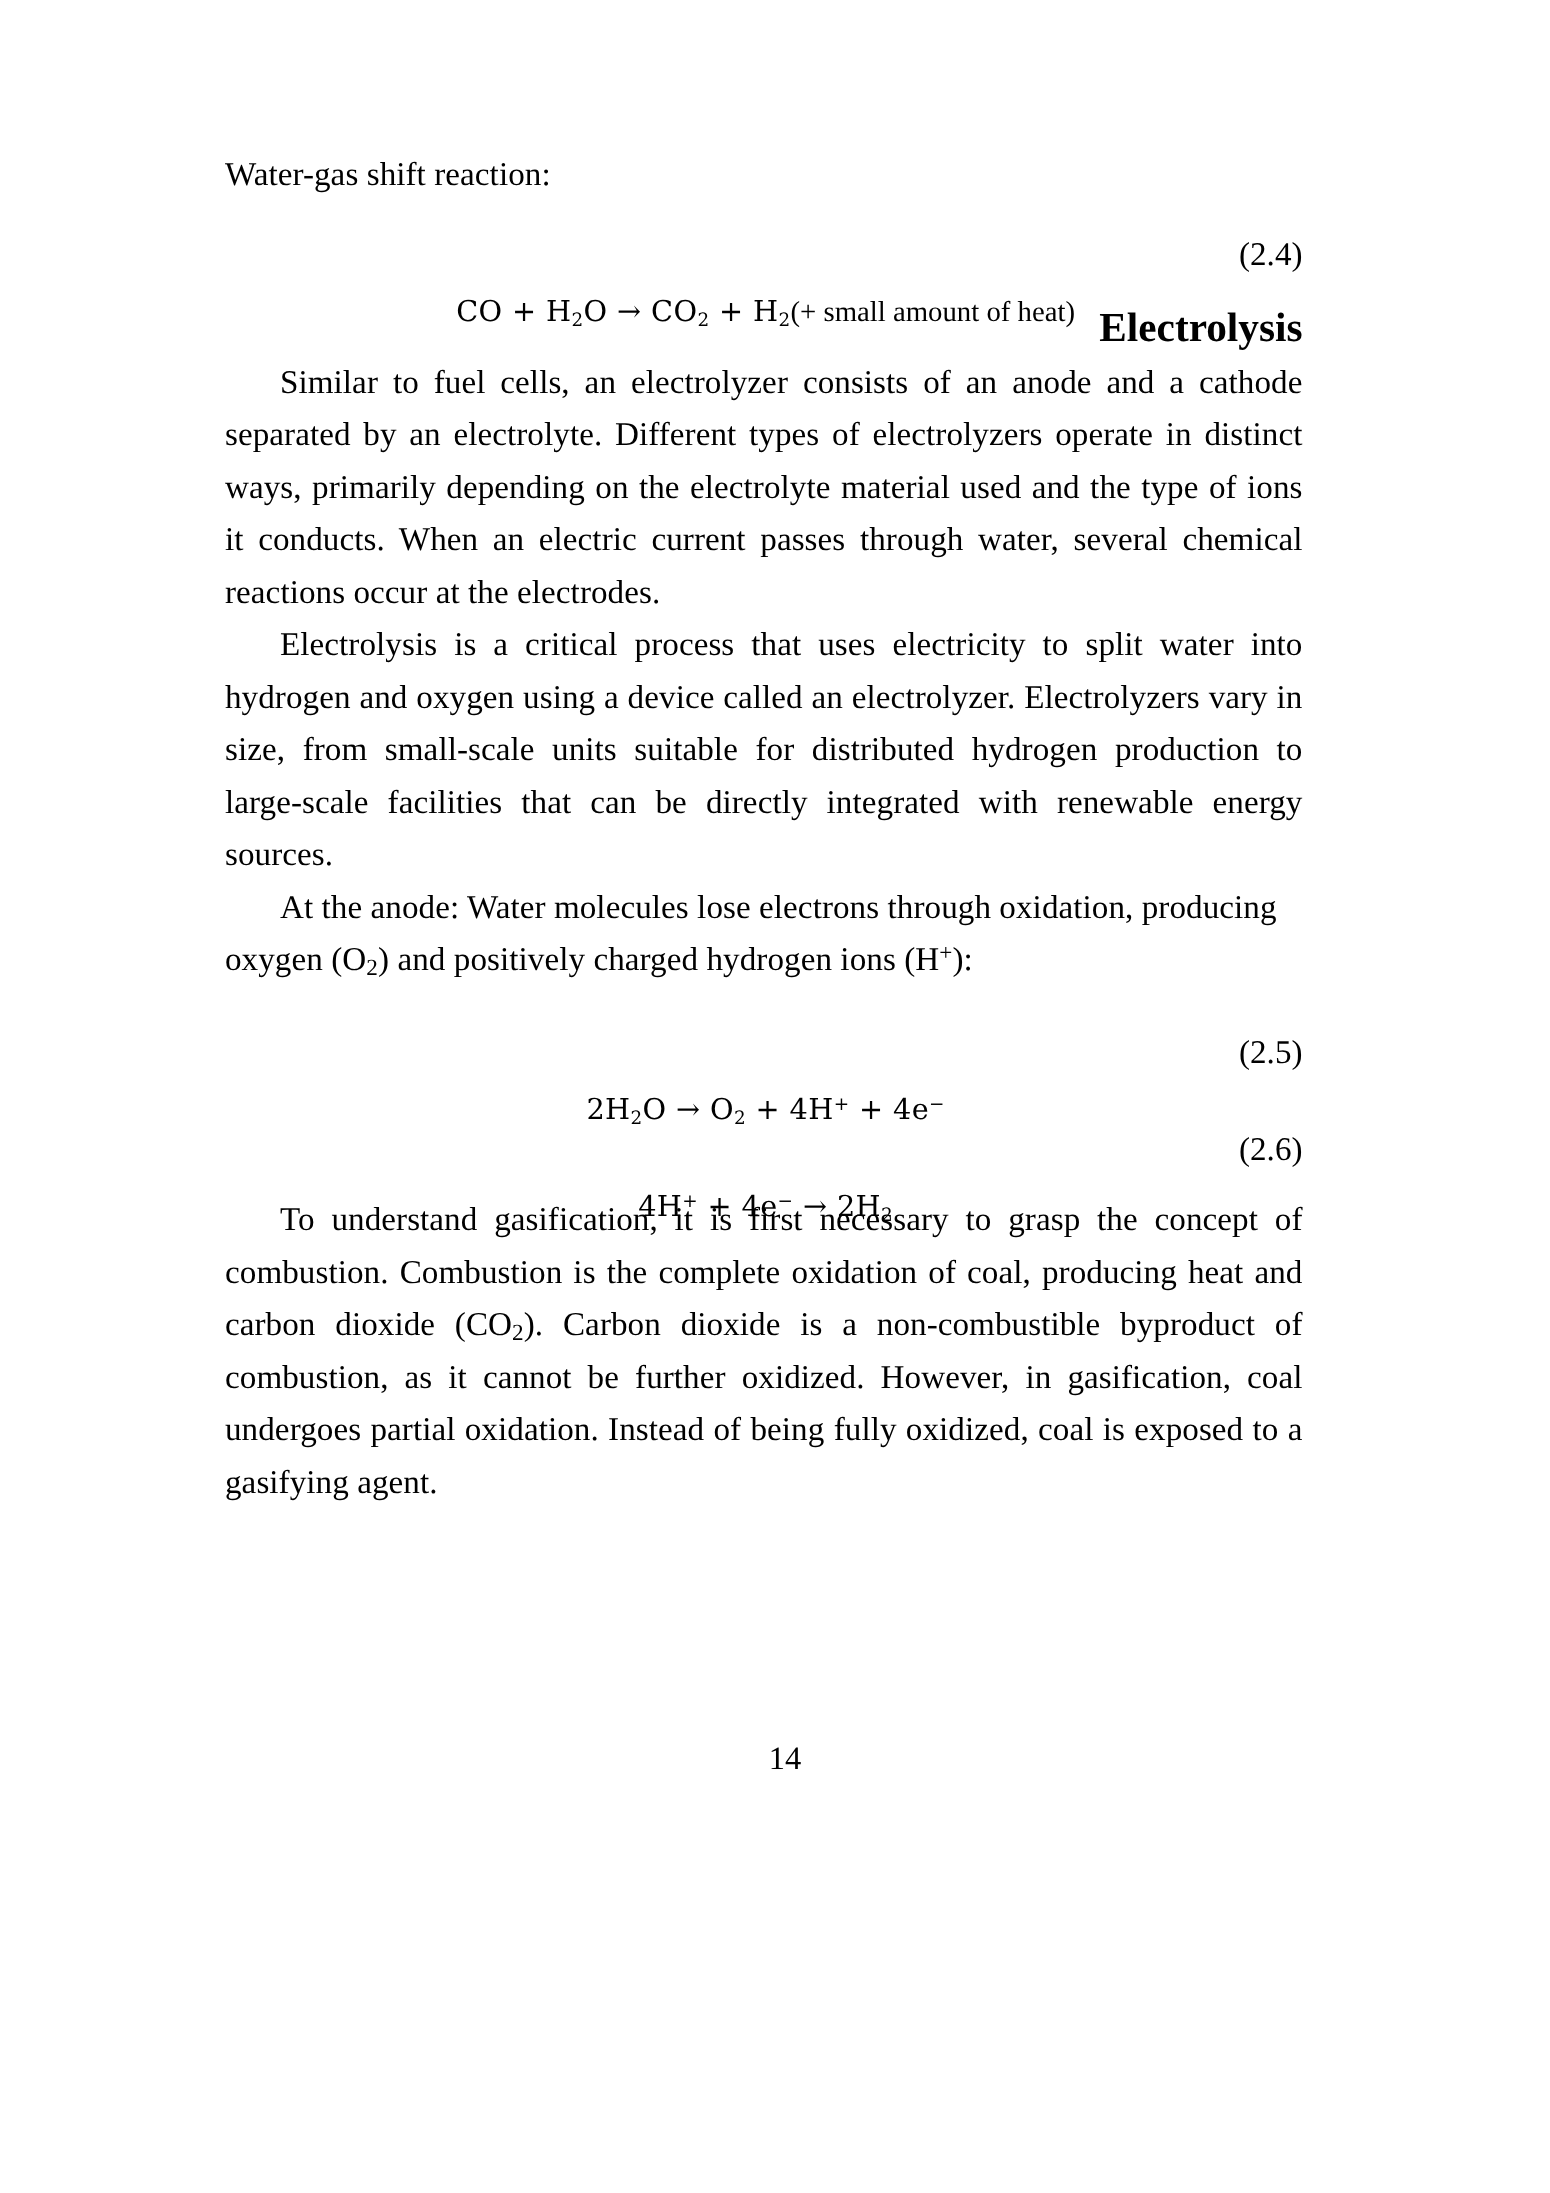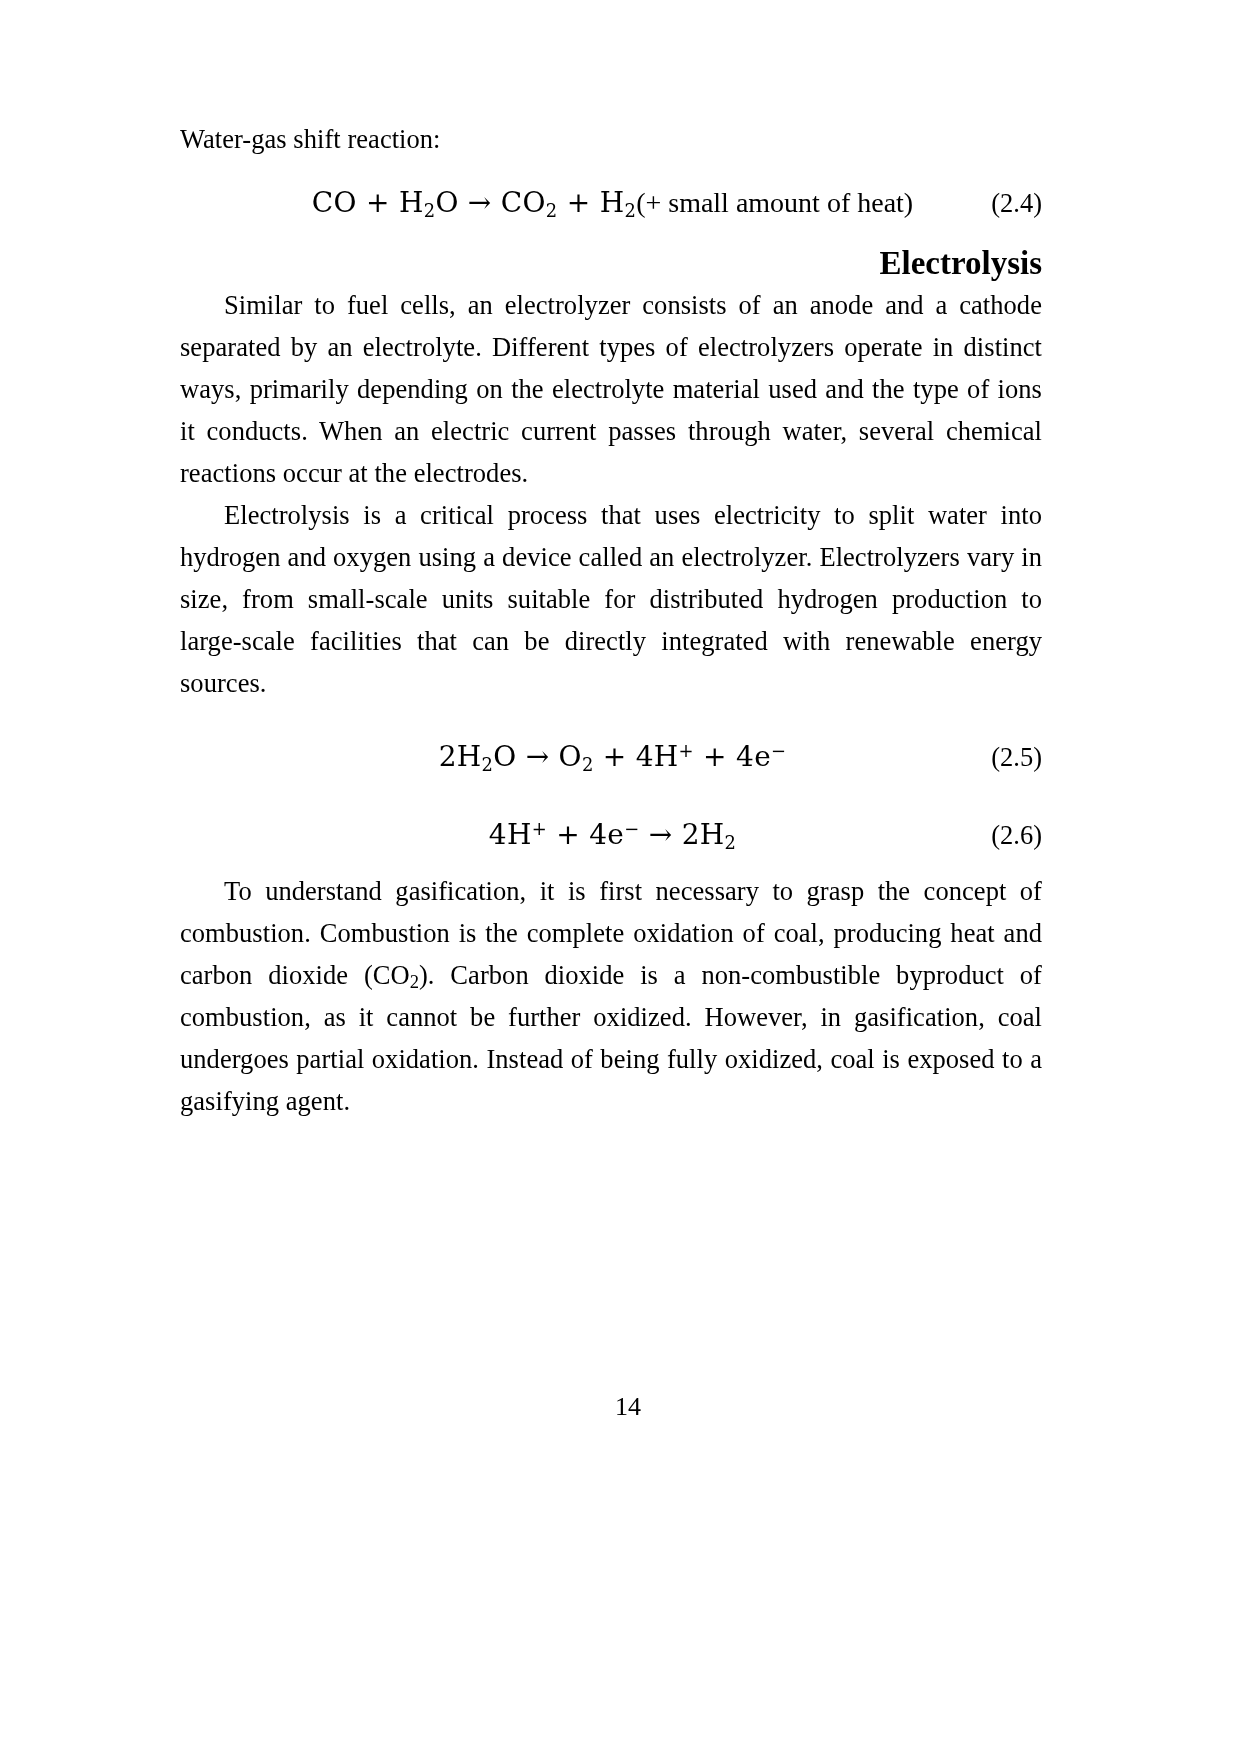--- a/index.html
+++ b/index.html
@@ -68,25 +68,26 @@
     display: block;
     position: relative;
     width: 862px;
     height: 46px;
   }
   .eqbody {
     position: absolute;
     left: 3px;
     right: 0;
     text-align: center;
-    font-size: 28px;
+    font-size: 23px;
     line-height: 46px;
     white-space: nowrap;
     font-family: "DejaVu Serif", "Liberation Serif", serif;
     letter-spacing: 0.3px;
+    margin-top: 47px;
   }
   .eqbody .mtxt {
     font-family: "Liberation Serif", "DejaVu Serif", serif;
     letter-spacing: 0;
   }
   .eqnum {
     position: absolute;
     right: 0;
     top: 0;
     font-size: 26.5px;
@@ -141,20 +142,21 @@
     </div>
 
     <div class="gap-16"></div>
 
     <h3 class="heading">Electrolysis</h3>
 
     <p class="para indent">Similar to fuel cells, an electrolyzer consists of an anode and a cathode separated by an electrolyte. Different types of electrolyzers operate in distinct ways, primarily depending on the electrolyte material used and the type of ions it conducts. When an electric current passes through water, several chemical reactions occur at the electrodes.</p>
 
     <p class="para indent">Electrolysis is a critical process that uses electricity to split water into hydrogen and oxygen using a device called an electrolyzer. Electrolyzers vary in size, from small-scale units suitable for distributed hydrogen production to large-scale facilities that can be directly integrated with renewable energy sources.</p>
 
+    <p class="para indent ragged"><span>At the anode: Water molecules lose electrons through oxidation, producing oxygen (O</span><span class="inlsub">2</span><span>) and positively charged hydrogen ions (H</span><span class="inlsup">+</span><span>):</span></p>
 
     <div class="gap-30"></div>
 
     <div class="eqrow">
       <div class="eqbody"><span>2H</span><sub>2</sub><span>O</span><span> → </span><span>O</span><sub>2</sub><span> + 4H</span><sup>+</sup><span> + 4e</span><sup>−</sup></div>
       <div class="eqnum">(2.5)</div>
     </div>
 
     <div class="gap-20"></div>
 

